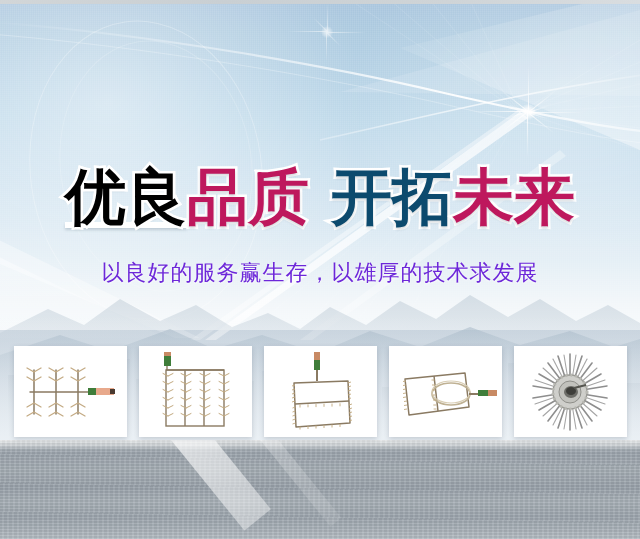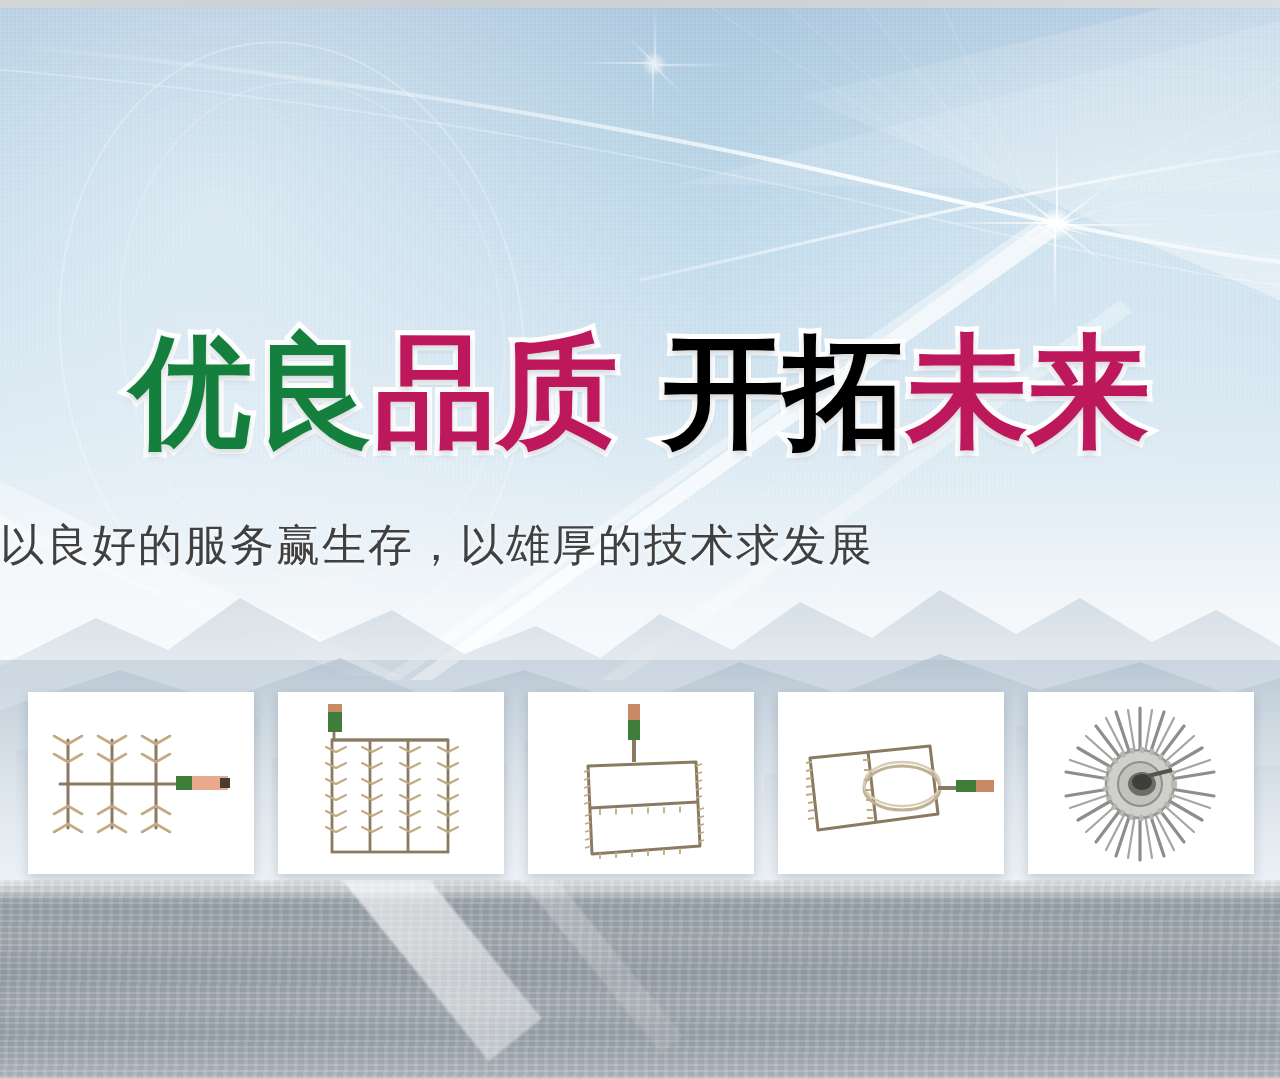--- a/index.html
+++ b/index.html
@@ -148,38 +148,38 @@
   }
   .headline span{
     font-family:"DejaVu Sans","Liberation Sans",sans-serif;
     font-size:61px;
     font-weight:bold;
     letter-spacing:0px;
     -webkit-text-stroke:5px #ffffff;
     paint-order:stroke fill;
     text-shadow:0 2px 3px rgba(60,80,100,.22);
   }
-  .hl-blue{color:#15803d;}
+  .hl-blue{color:#000000;text-decoration:underline;}
   .hl-dark{color:#be185d;}
-  .hl-orange{color:#000000;}
+  .hl-orange{color:#0c4a6e;}
   .hl-gap{
     -webkit-text-stroke:0;
     color:transparent;
     font-size:61px;
     display:inline-block;
     width:22px;
   }
 
   
   .subtitle{
     position:absolute;left:0;top:258px;width:640px;
-    z-index:30;
+    text-align:center;z-index:30;
     font-family:"DejaVu Sans","Liberation Sans",sans-serif;
     font-size:22px;
-    color:#404040;
+    color:#6d28d9;
     letter-spacing:1px;
     text-shadow:0 1px 2px rgba(255,255,255,.85);
     white-space:nowrap;
   }
 
   
   .cards{
     position:absolute;left:0;top:346px;width:640px;height:92px;z-index:25;
     display:flex;justify-content:center;gap:12px;
   }

